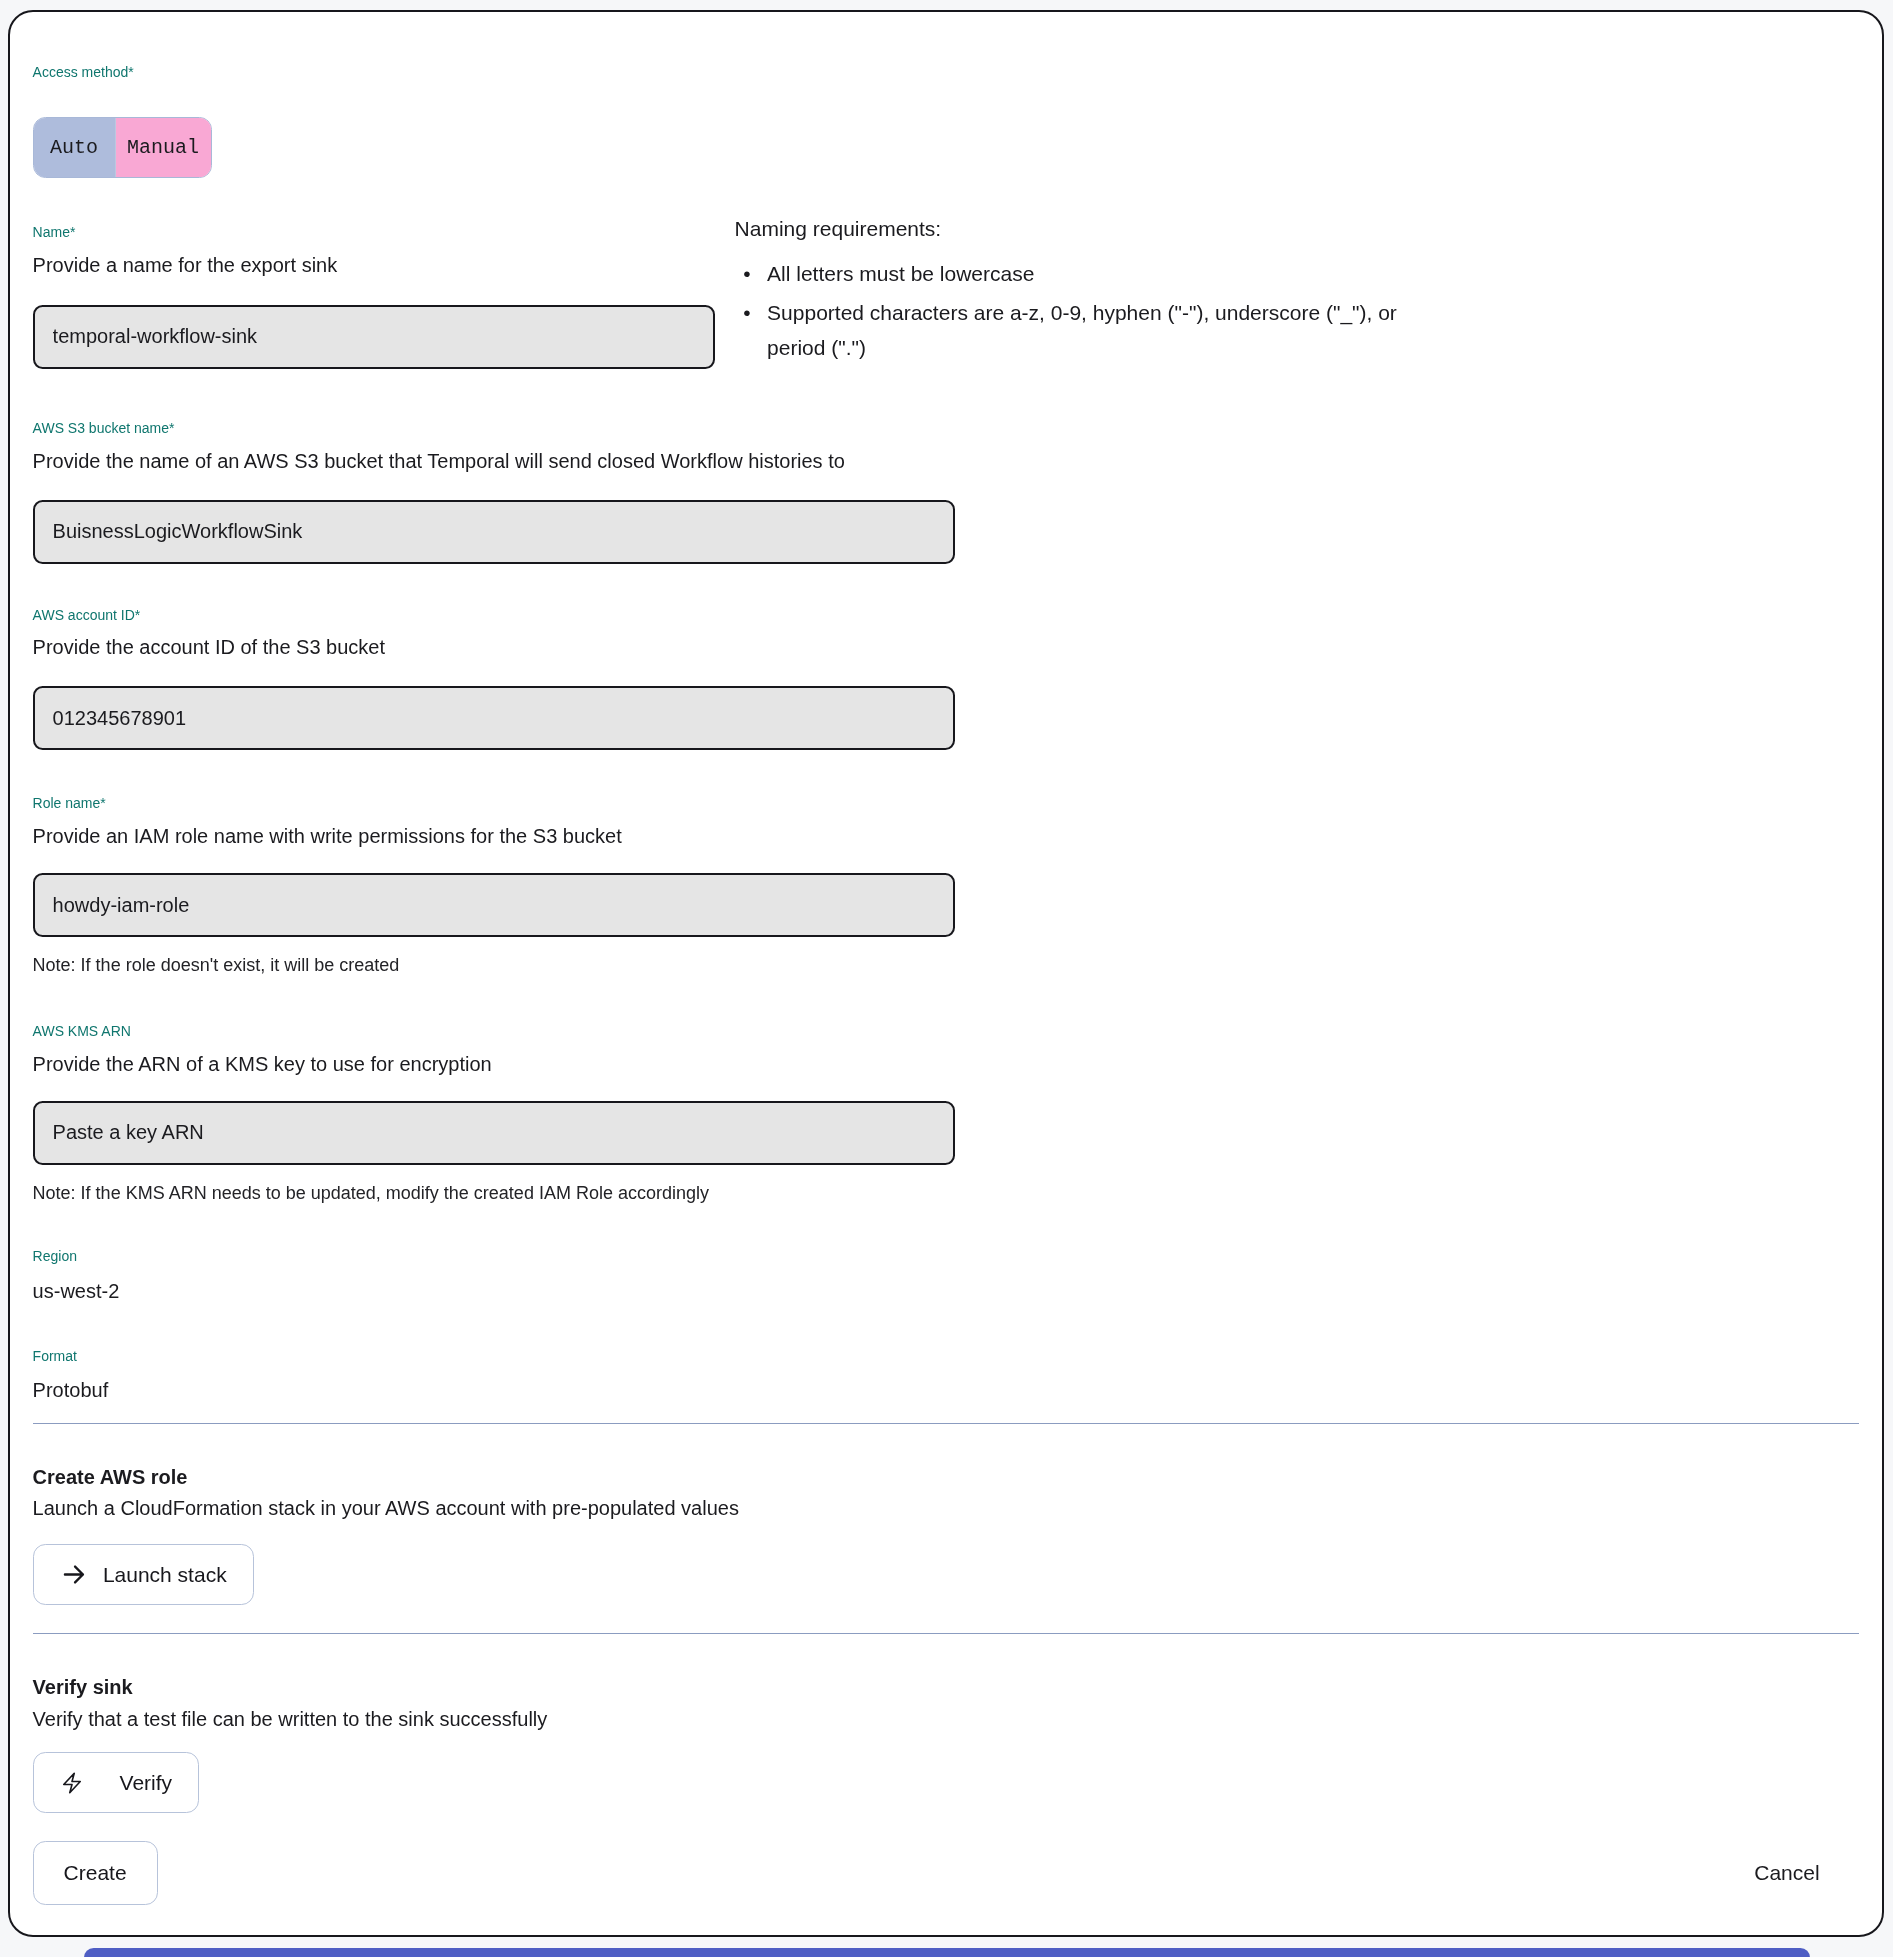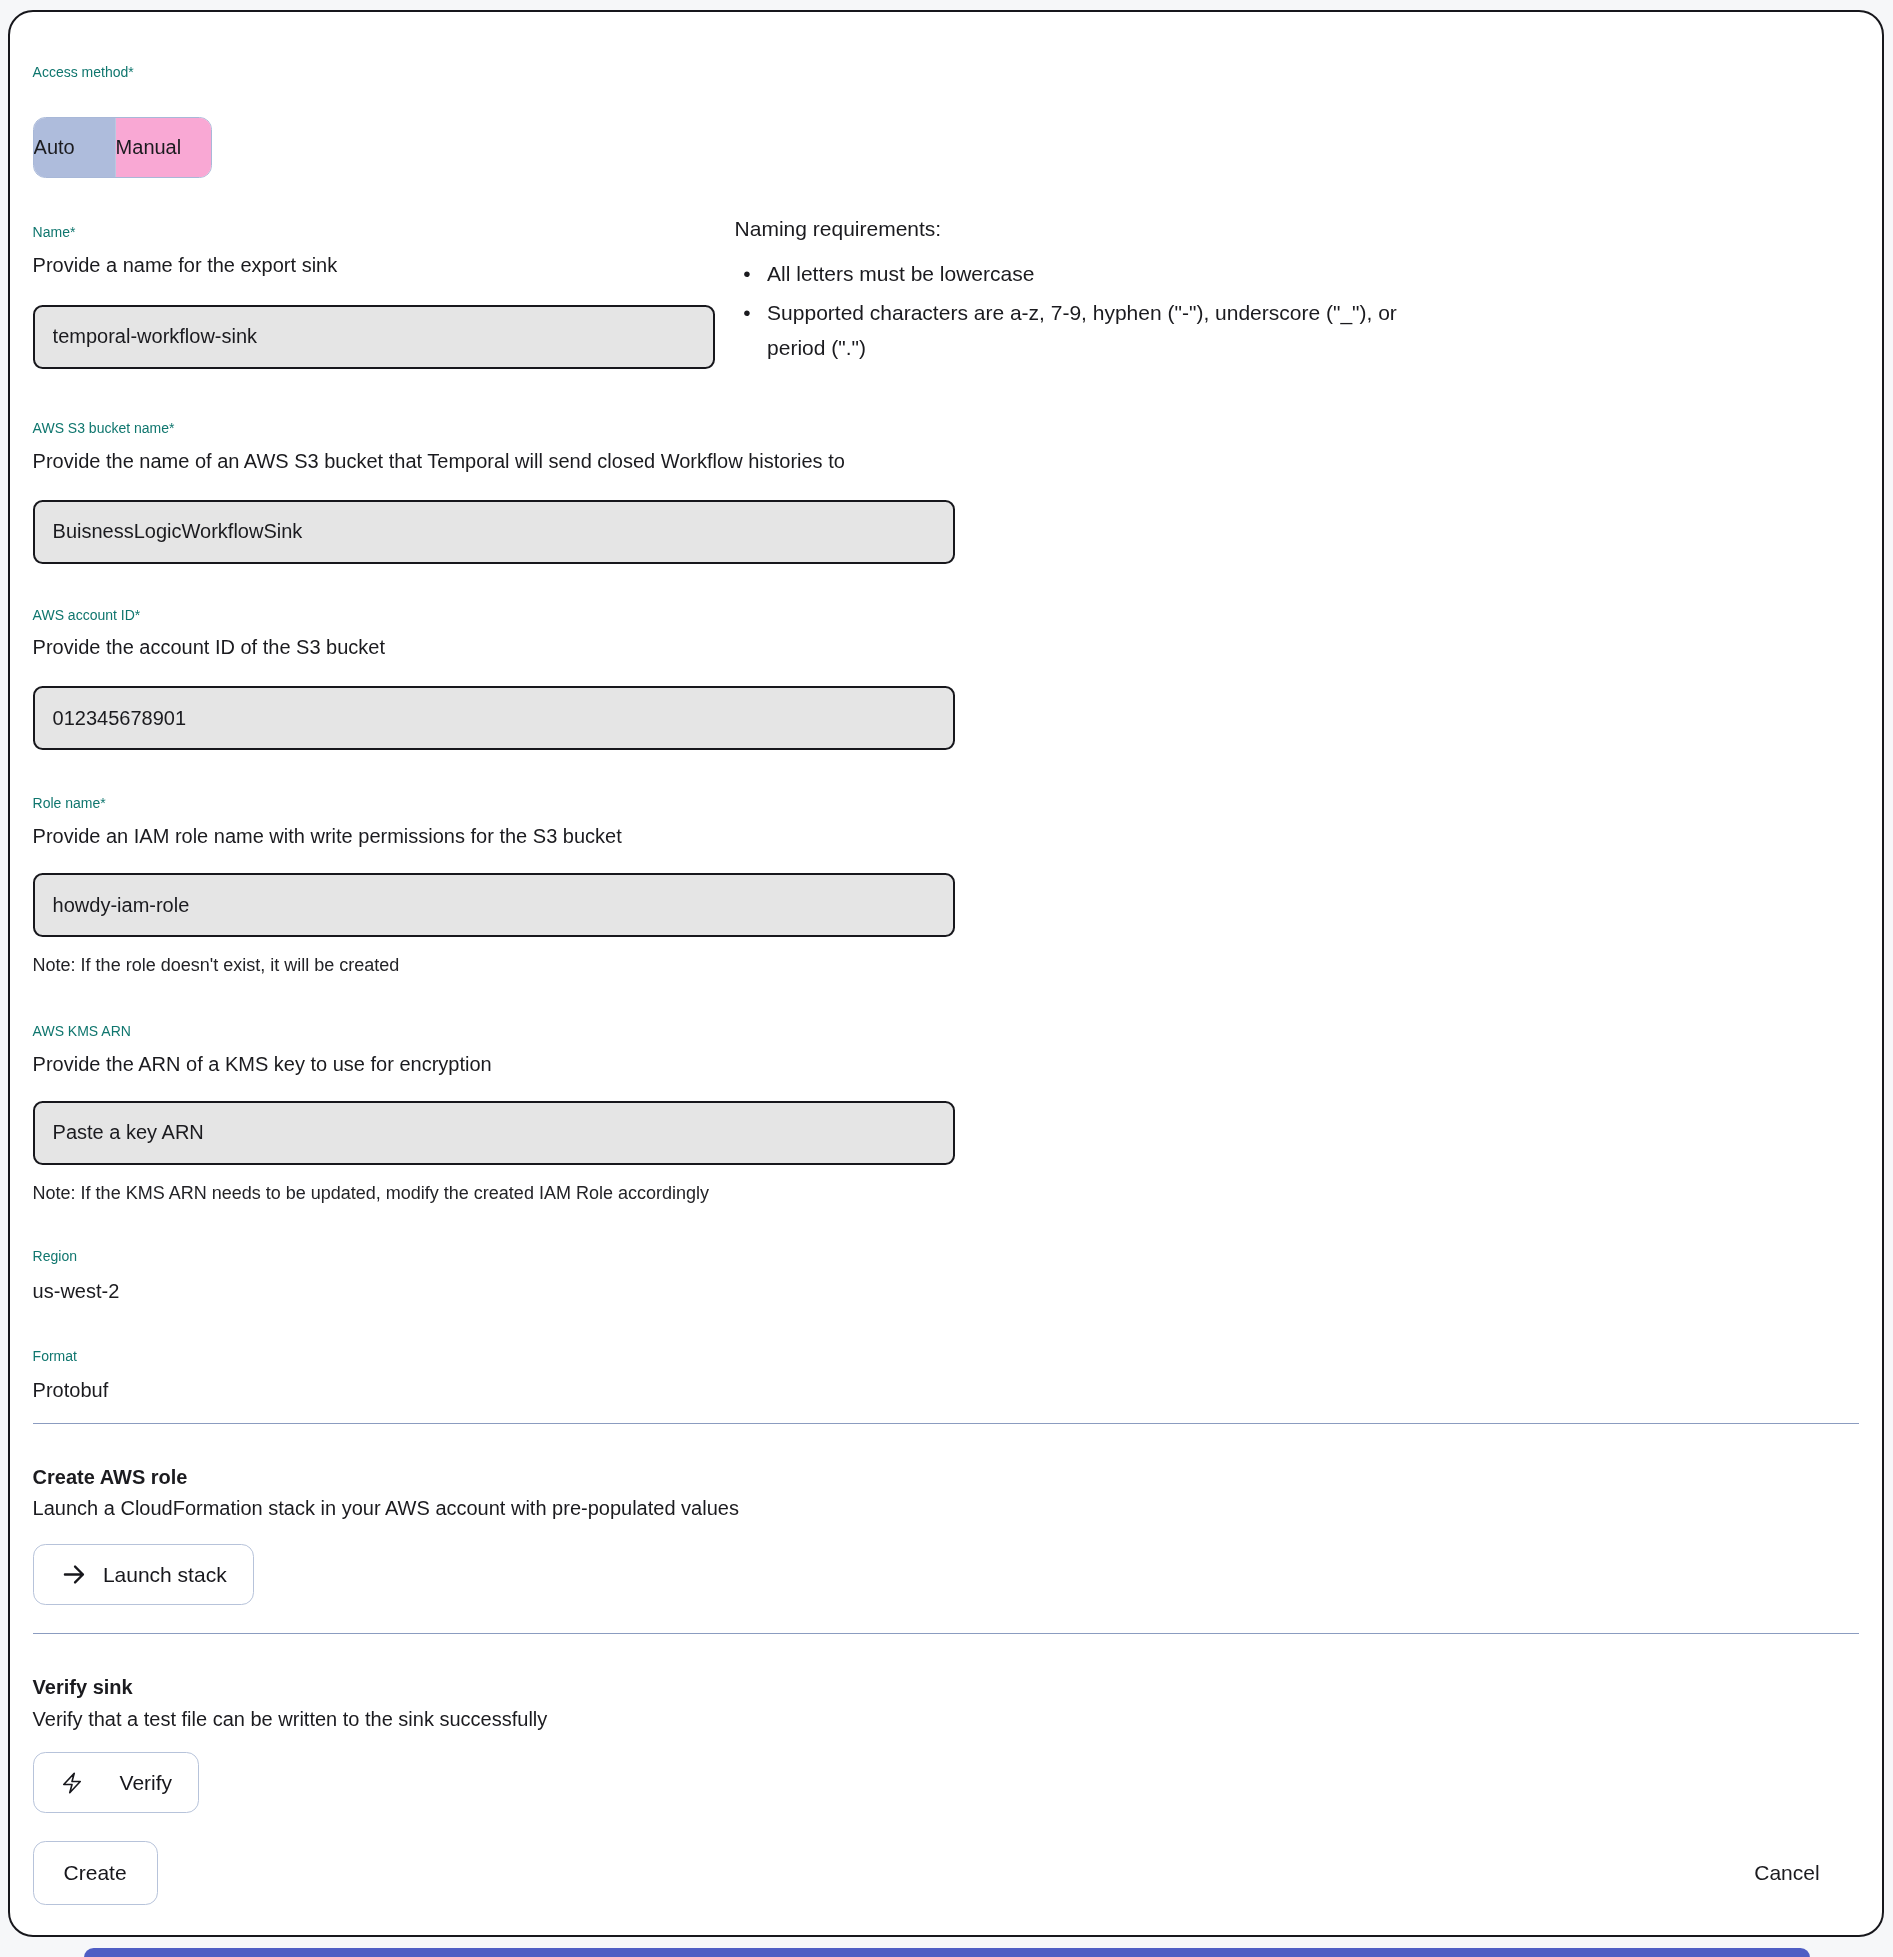--- a/index.html
+++ b/index.html
@@ -28,21 +28,21 @@
   .toggle {
     margin-top: 32.5px;
     width: 179px; height: 61px;
     display: flex;
     border: 1.4px solid #a8b8d8;
     border-radius: 12.4px;
     overflow: hidden;
     font-size: 20px;
     cursor: default;
   }
-  .seg { display: flex; align-items: center; height: 100%; }
+  .seg { display: flex; align-items: center; justify-content: center; height: 100%; font-family: Liberation Mono, monospace; }
   .seg-auto { width: 81px; background: #aebcdc; }
   .seg-manual { flex: 1; background: #f9a8d4; border-left: 1.4px solid #bcc8e0; }
 
   
   .text-input {
     display: block;
     height: 64px;
     border: 2.4px solid #17171c;
     border-radius: 9.6px;
     background: #e5e5e5;
@@ -152,21 +152,21 @@
   <div class="row">
     <div class="col-left">
       <div class="label">Name*</div>
       <div class="desc">Provide a name for the export sink</div>
       <input class="text-input w-name" type="text" readonly="" value="temporal-workflow-sink" style="">
     </div>
     <div class="col-right">
       <div class="req-title">Naming requirements:</div>
       <ul class="req-list">
         <li>All letters must be lowercase</li>
-        <li>Supported characters are a-z, 7-9, hyphen ("-"), underscore ("_"), or period (".")</li>
+        <li>Supported characters are a-z, 0-9, hyphen ("-"), underscore ("_"), or period (".")</li>
       </ul>
     </div>
   </div>
 
   <div class="section-s3">
     <div class="label">AWS S3 bucket name*</div>
     <div class="desc">Provide the name of an AWS S3 bucket that Temporal will send closed Workflow histories to</div>
     <input class="text-input" type="text" readonly="" value="BuisnessLogicWorkflowSink" style="">
   </div>
 

